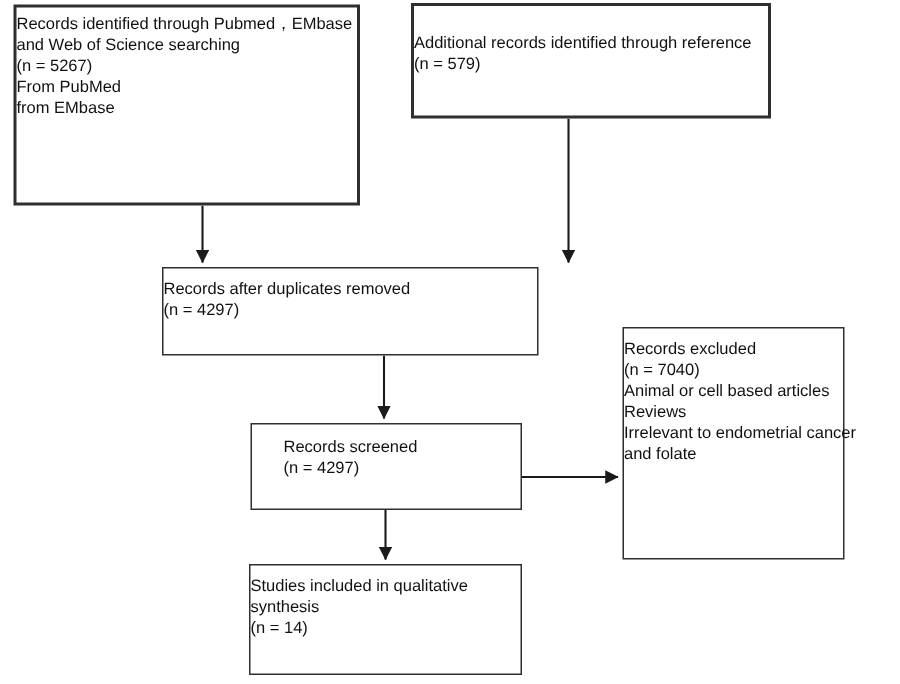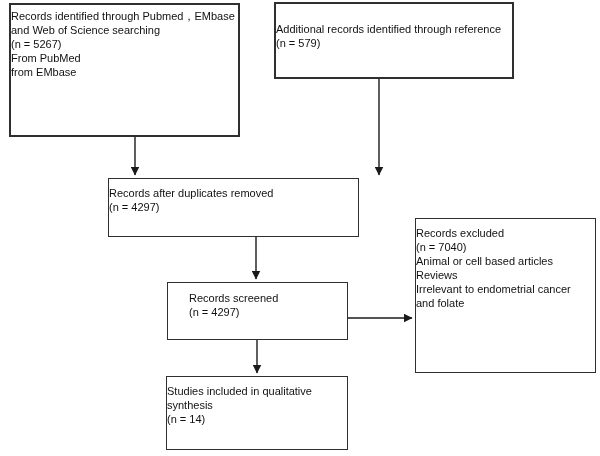--- a/index.html
+++ b/index.html
@@ -54,21 +54,21 @@
     padding-top: 7px;
   }
   #box-screened {
     left: 167px; top: 282px;
     width: 181px; height: 58px;
     padding-top: 8px;
     padding-left: 21px;
   }
   #box-excluded {
     left: 415px; top: 218px;
-    width: 181px; height: 155px;
+    width: 148px; height: 155px;
     padding-top: 7px;
   }
   #box-included {
     left: 166px; top: 376px;
     width: 182px; height: 74px;
     padding-top: 7px;
   }
 </style>
 </head>
 <body>

